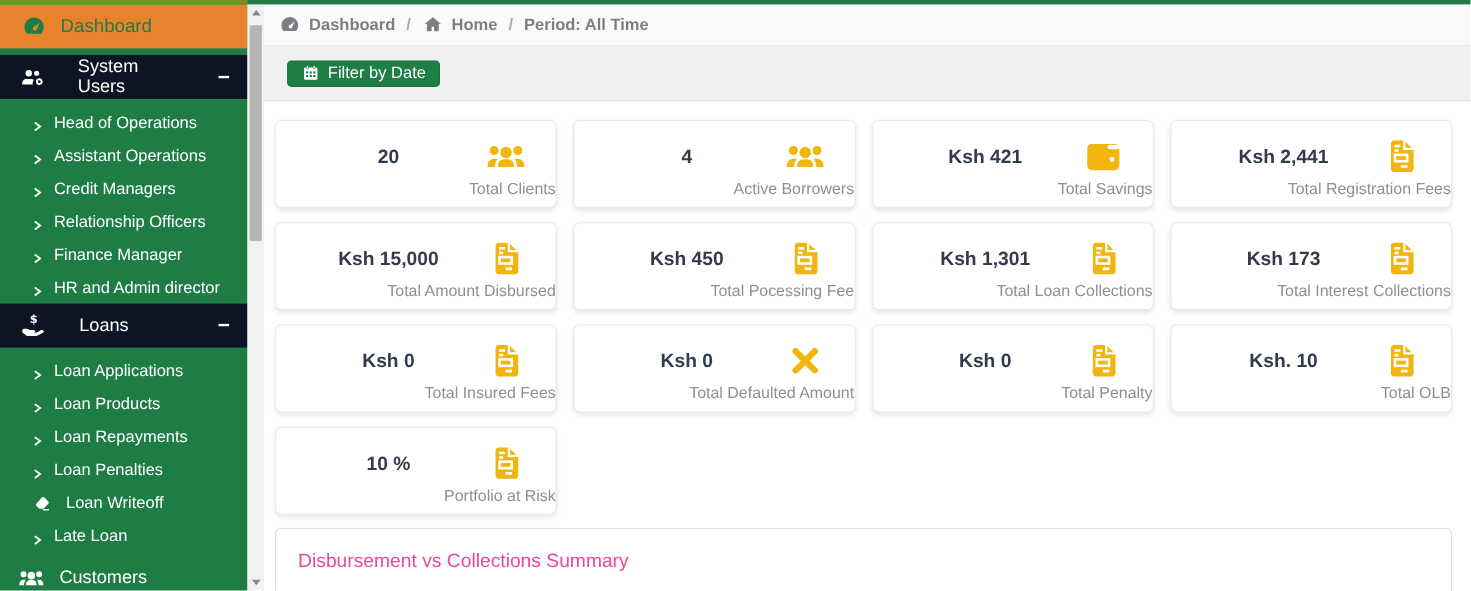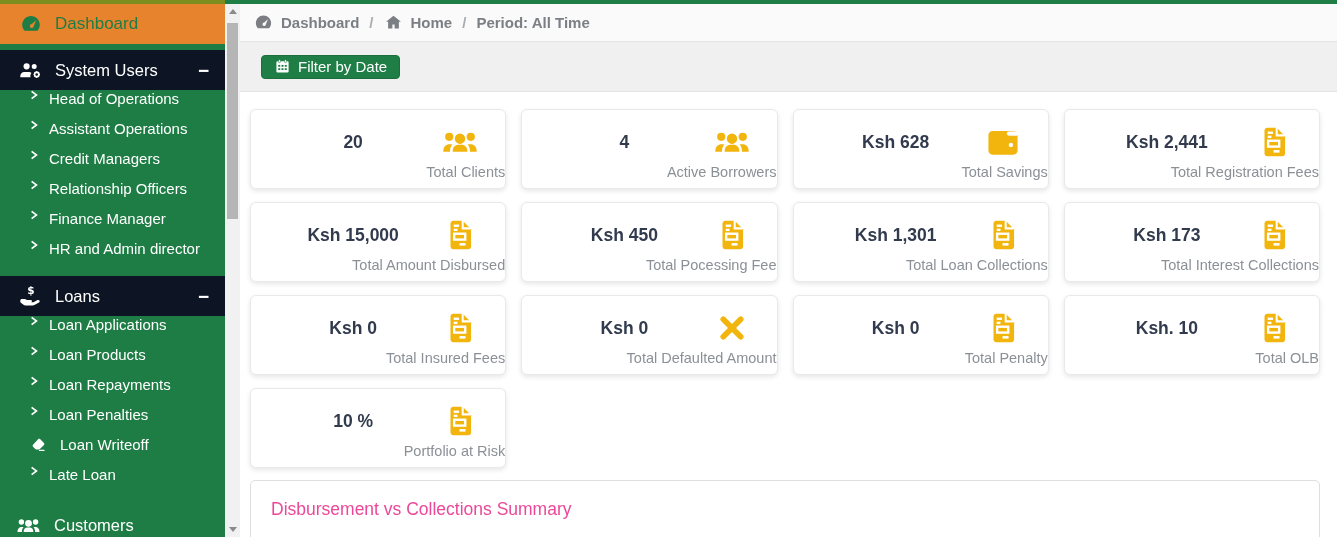--- a/index.html
+++ b/index.html
@@ -10,24 +10,24 @@
   
   .topbar{position:absolute;top:0;left:0;width:1337px;height:4px;background:#1e7e45;z-index:9}
   .topbar-left{position:absolute;top:0;left:0;width:225px;height:4px;background:#7d8d1e;z-index:10}
 
   
   .sidebar{position:absolute;top:4px;left:0;width:225px;height:533px;background:#1e7d45;color:#fff;overflow:hidden}
   .side-dashboard{height:40px;background:#e8832d;color:#1e7d45;display:flex;align-items:center;
                   padding-left:20px;gap:13px;font-size:17px;cursor:pointer}
   .side-dashboard svg{width:22px;height:22px}
   .side-header{height:40px;margin-top:6px;background:#0d1524;display:flex;align-items:center;
-               padding:0 16px 0 18px;gap:13px;font-size:16.5px;cursor:pointer}
+               padding:0 16px 0 18px;gap:30px;font-size:16.5px;cursor:pointer}
   .side-header svg{width:24px;height:24px}
   .side-header .minus{margin-left:auto;font-size:19px;font-weight:bold;line-height:1}
-  .side-item{height:30px;display:flex;align-items:flex-start;padding-left:30px;gap:9px;font-size:15px;cursor:pointer}
+  .side-item{height:30px;display:flex;align-items:flex-end;padding-left:30px;gap:9px;font-size:15px;cursor:pointer}
   .side-item svg.chev{width:10px;height:10px;flex:0 0 auto}
   .side-item svg.era{width:17px;height:17px;margin-right:4px}
   .side-customers{height:40px;margin-top:9px;display:flex;align-items:center;padding-left:16px;gap:13px;
                   font-size:16.5px;cursor:pointer}
   .side-customers svg{width:25px;height:25px}
 
   
   .side-scroll{position:absolute;top:4px;left:225px;width:15px;height:533px;background:#f1f1f1;z-index:5}
   .sarrow{position:absolute;left:0;width:15px;height:15px;display:flex;align-items:center;justify-content:center;cursor:pointer}
   .sarrow.up{top:0}.sarrow.down{bottom:0}
@@ -289,21 +289,21 @@
         <div class="card-value">4</div>
         <svg class="card-icon" fill="currentColor">
             <use href="#sym-users"></use>
           </svg>
       </div>
       <div class="card-label">Active Borrowers</div>
     </div>
 
     <div class="card">
       <div class="card-top">
-        <div class="card-value">Ksh 628</div>
+        <div class="card-value">Ksh 421</div>
         <svg class="card-icon" fill="currentColor">
             <use href="#sym-wallet"></use>
           </svg>
       </div>
       <div class="card-label">Total Savings</div>
     </div>
 
     <div class="card">
       <div class="card-top">
         <div class="card-value">Ksh 2,441</div>

